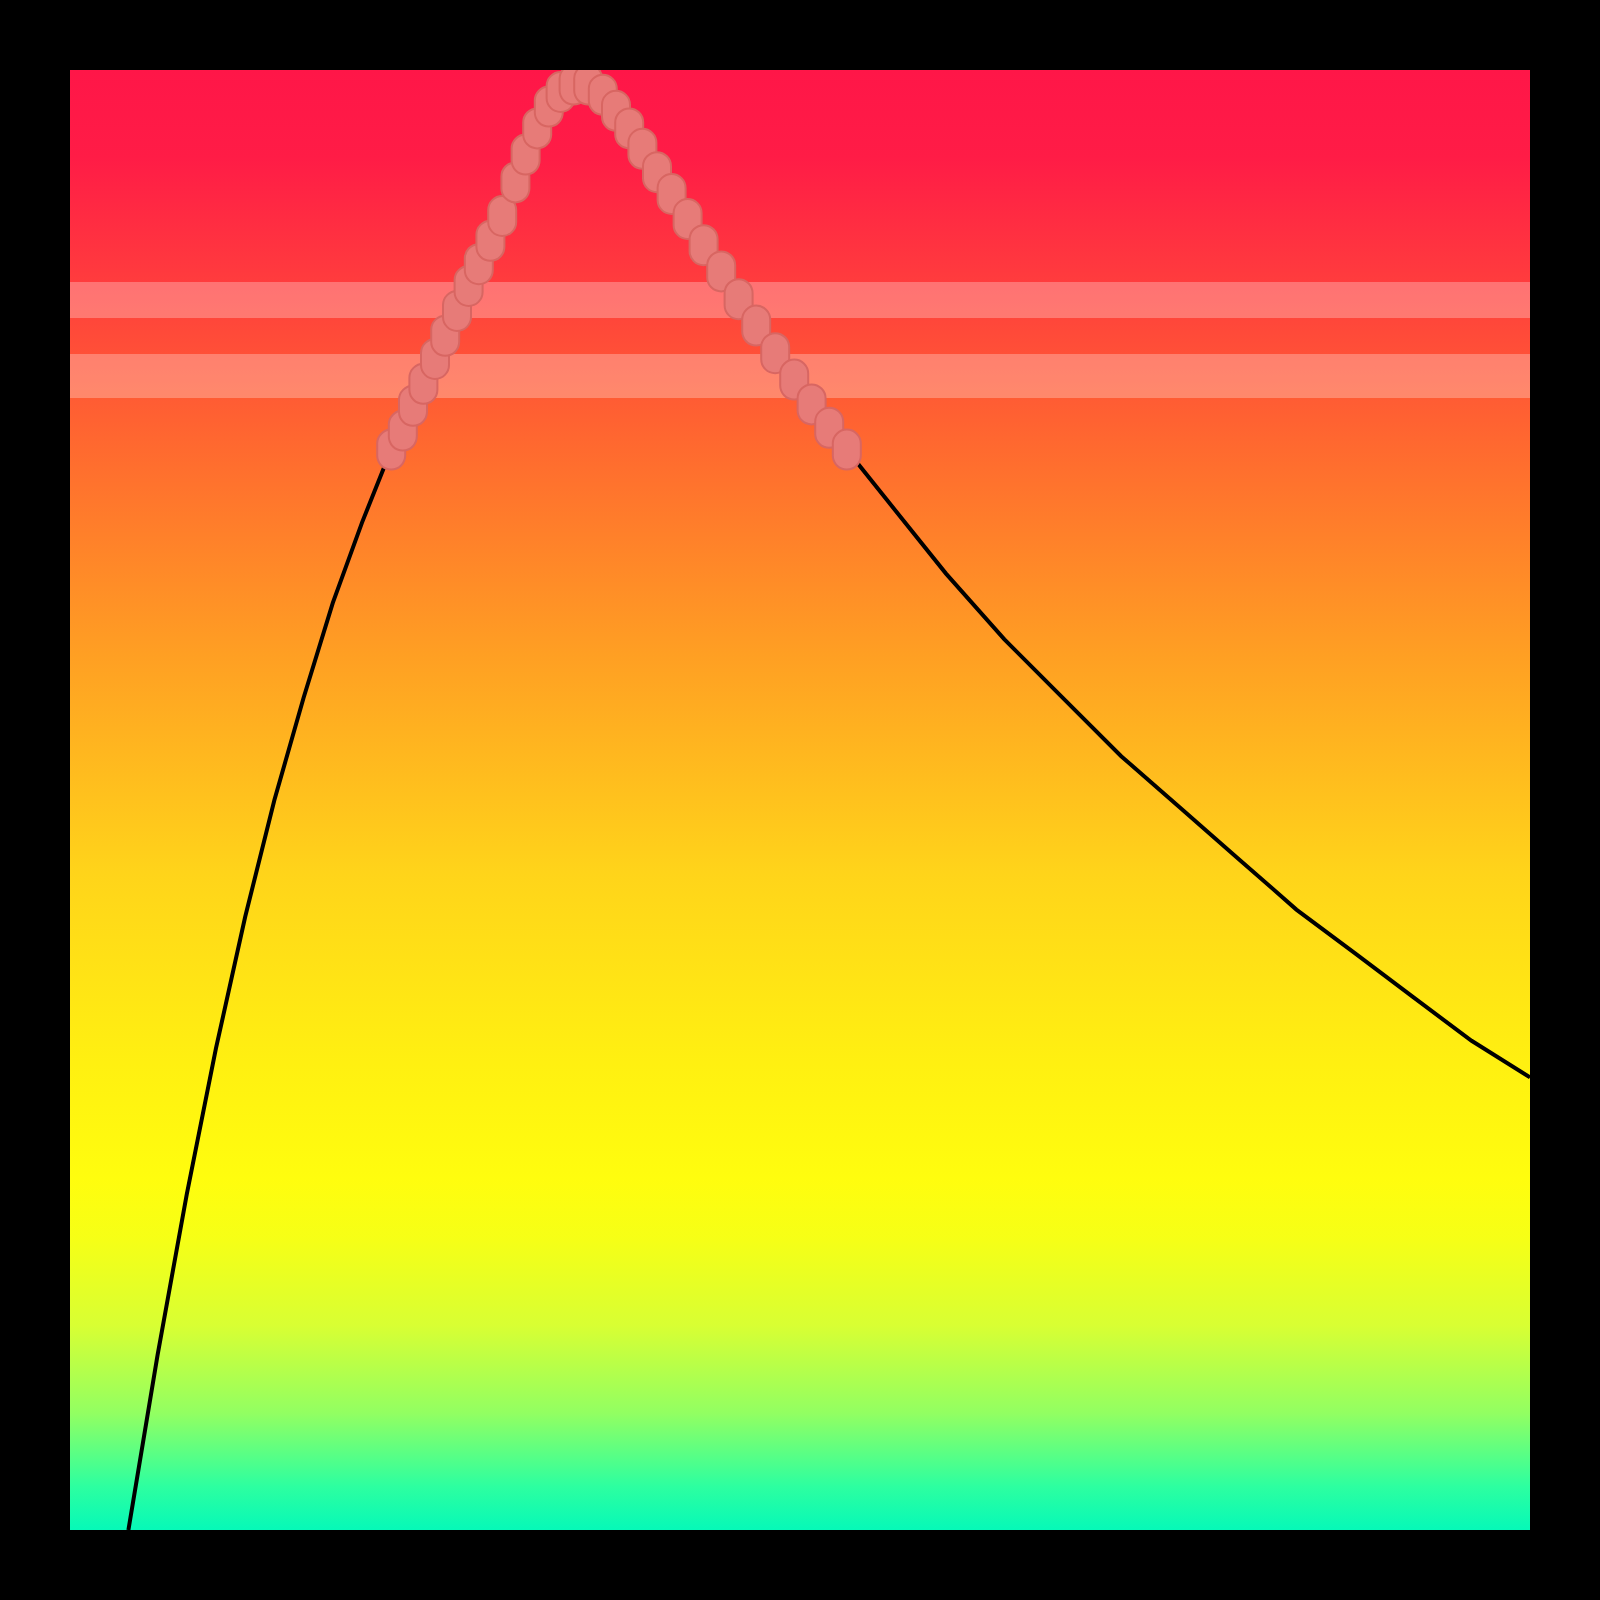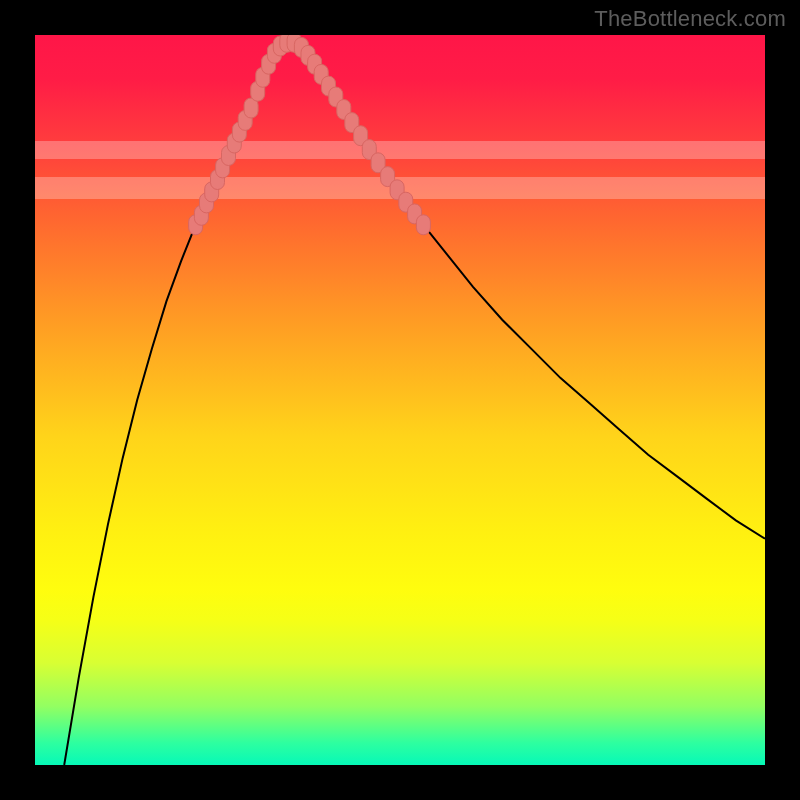--- a/index.html
+++ b/index.html
@@ -58,21 +58,20 @@
     font-size: 22px;
     letter-spacing: 0.2px;
     font-weight: 500;
   }
   svg { position: absolute; inset: 0; }
 </style>
 </head>
 <body>
 
 <div class="stage">
-  <div class="watermark">TheBottleneck.com</div>
 
   <div class="plot">
     <div class="gradient"></div>
     <div class="stripe-pale" id="band0" style="top: 142.35px; height: 21.9px;"></div>
     <div class="stripe-pale" id="band1" style="top: 105.85px; height: 18.25px;"></div>
 
     <svg id="chart-svg" viewBox="0 0 730 730" preserveAspectRatio="none">
       <path id="curve-path" fill="none" stroke-width="2" stroke="#000000" d="M29.2 730.0 L43.8 642.4 L58.4 562.1 L73.0 489.1 L87.6 423.4 L102.2 365.0 L116.8 313.9 L131.4 266.4 L146.0 226.3 L160.6 189.8 L175.2 156.9 L189.8 127.8 L204.4 102.2 L211.7 87.6 L219.0 69.4 L226.3 51.1 L233.6 32.9 L240.9 18.3 L248.2 11.0 L255.5 7.3 L262.8 11.0 L277.4 25.6 L292.0 47.4 L321.2 94.9 L350.4 138.7 L379.6 178.9 L408.8 215.4 L438.0 251.8 L467.2 284.7 L496.4 313.9 L525.6 343.1 L554.8 368.6 L584.0 394.2 L613.2 419.8 L642.4 441.6 L671.6 463.6 L700.8 485.4 L730.0 503.7 "></path>
       <g id="markers">
           <rect x="153.6" y="179.8" width="14" height="20" rx="7" fill="#e77b78" stroke="#d86662" stroke-width="1"></rect>

